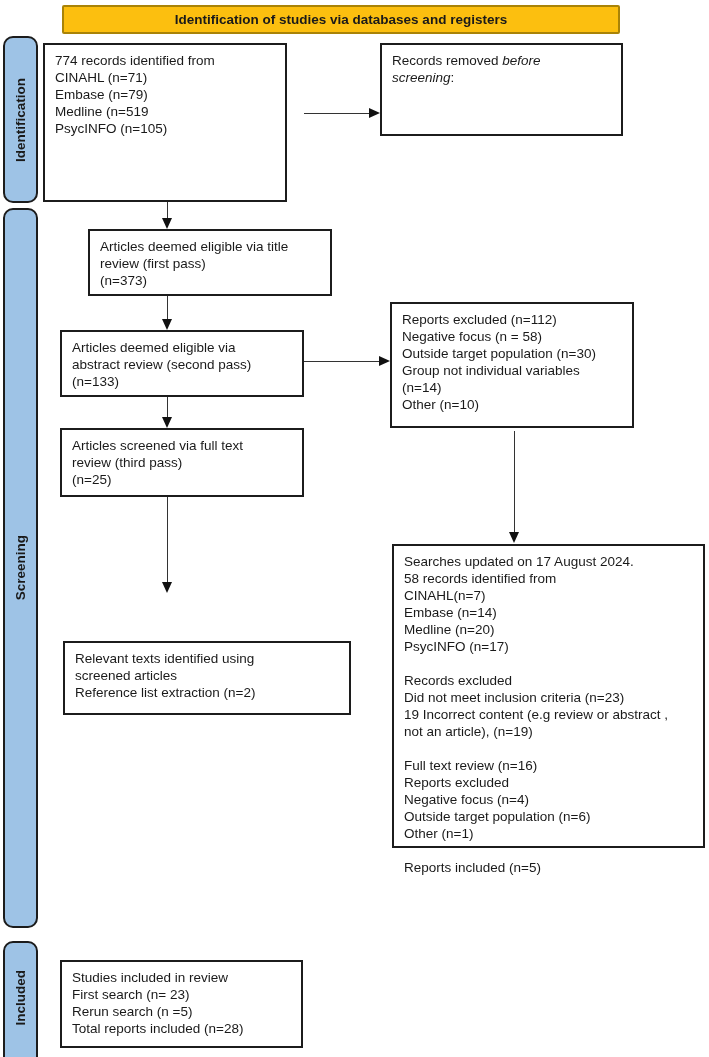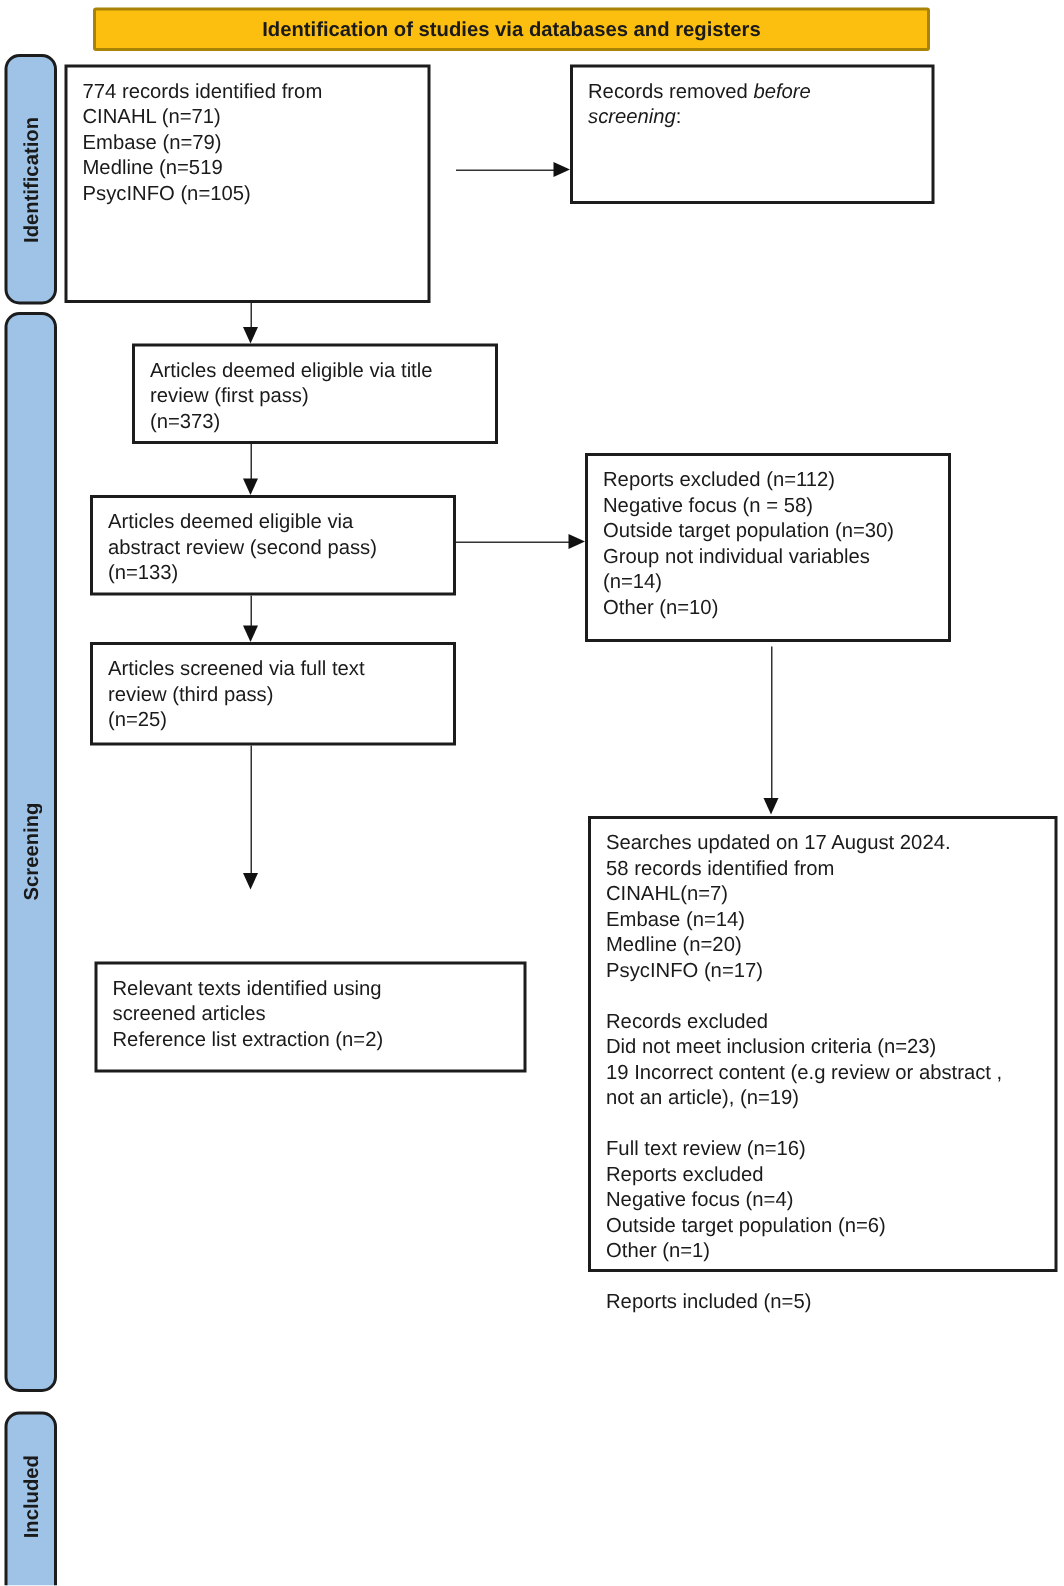--- a/index.html
+++ b/index.html
@@ -97,20 +97,24 @@
 (n=133)</span></div>
 
   <div class="box" style="left:60px; top:428px; width:244px; height:69px;"><span>Articles screened via full text
 review (third pass)
 (n=25)</span></div>
 
   <div class="box" style="left:63px; top:593px; width:288px; height:74px;margin-top:48px;"><span>Relevant texts identified using
 screened articles
 Reference list extraction (n=2)</span></div>
 
+  <div class="box" style="left:60px; top:960px; width:243px; height:88px;"><span>Studies included in review
+First search (n= 23)
+Rerun search (n =5)
+Total reports included (n=28)</span></div>
 
   <div class="box" style="left:380px; top:43px; width:243px; height:93px;"><span>Records removed </span><i>before
 screening</i><span>:</span></div>
 
   <div class="box" style="left:390px; top:302px; width:244px; height:126px;"><span>Reports excluded (n=112)
 Negative focus (n = 58)
 Outside target population (n=30)
 Group not individual variables
 (n=14)
 Other (n=10)</span></div>

